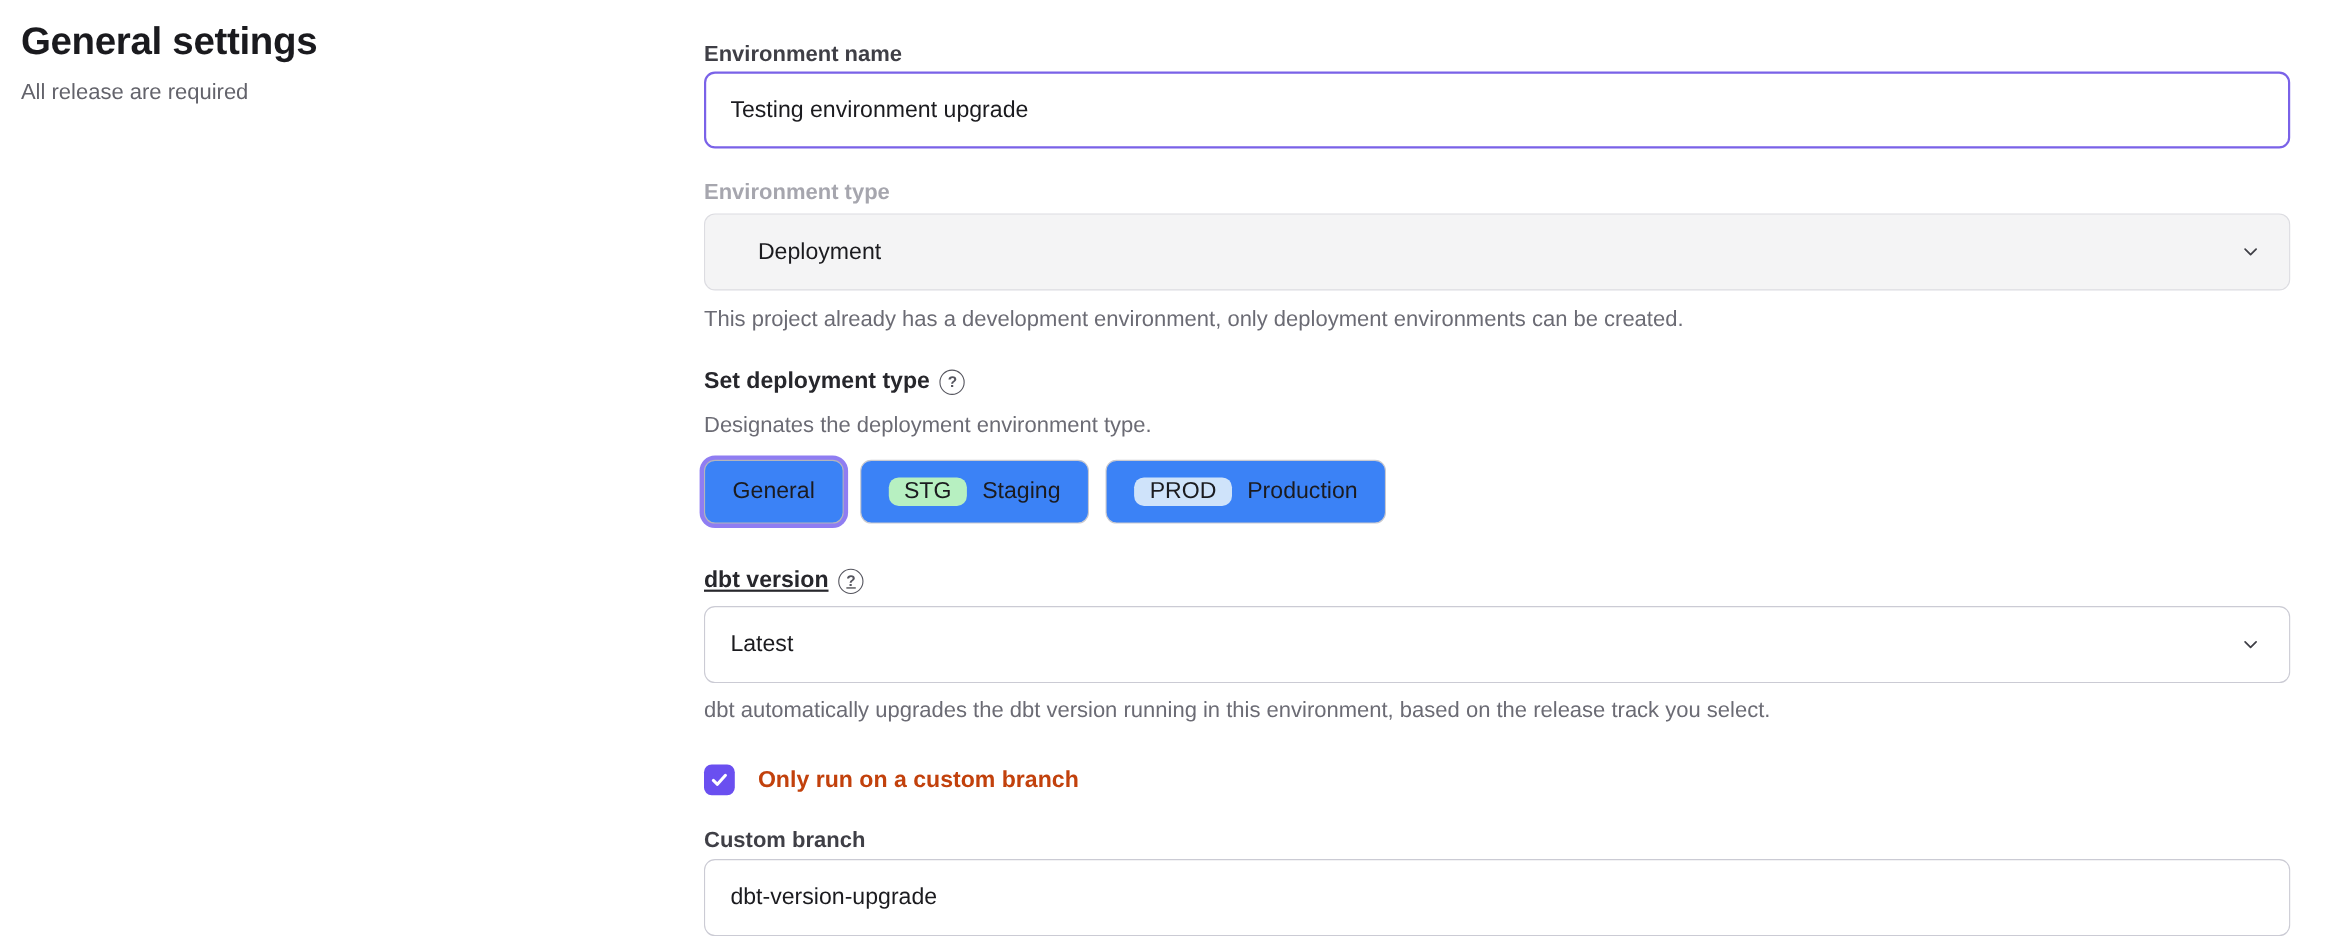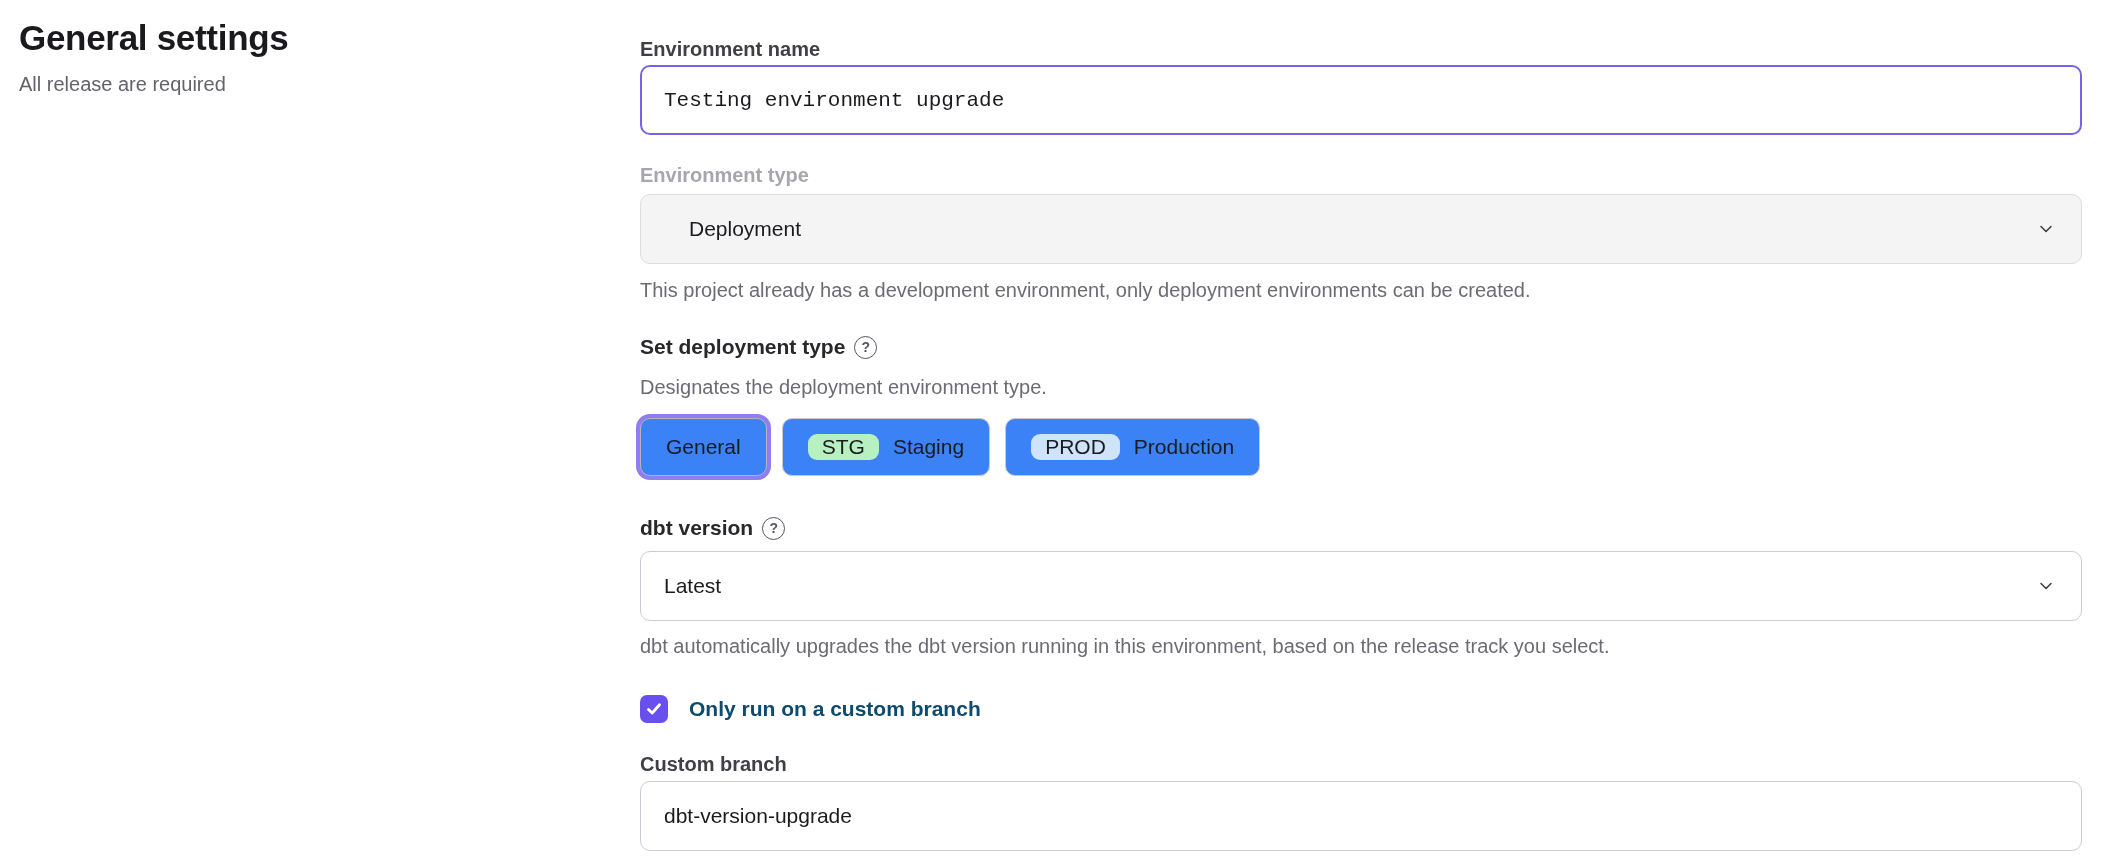--- a/index.html
+++ b/index.html
@@ -89,32 +89,32 @@
   .type-badge.blue  { background: #cfe3fa; }
 
   
   .checkbox-row { display: flex; align-items: center; gap: 21px; height: 30px; }
   .checkbox {
     width: 28px; height: 28px; border-radius: 7px;
     background: #6a4ff0; display: inline-flex;
     align-items: center; justify-content: center; cursor: pointer;
     flex: 0 0 auto;
   }
-  .checkbox-label { font-size: 21px; font-weight: 600; color: #0c4a6e; }
+  .checkbox-label { font-size: 21px; font-weight: 600; color: #c2410c; }
 
   
   .mt-label1   { margin-top: 21px; }
-  .mt-input1   { margin-top: 4px; font-family: Liberation Mono, monospace;  }
+  .mt-input1   { margin-top: 4px;  }
   .mt-label2   { margin-top: 28px; }
   .mt-select1  { margin-top: 7px;  }
   .mt-help1    { margin-top: 14px; }
   .mt-heading2 { margin-top: 32px; }
   .mt-desc     { margin-top: 15px; }
   .mt-buttons  { margin-top: 13px; }
-  .mt-heading3 { margin-top: 33px; }
+  .mt-heading3 { margin-top: 33px; text-decoration: underline; }
   .mt-select2  { margin-top: 10px; }
   .mt-help2    { margin-top: 13px; }
   .mt-check    { margin-top: 36px; }
   .mt-label4   { margin-top: 28px; }
   .mt-input2   { margin-top: 5px;  }
 </style>
 </head>
 <body>
 
 <div class="intro">

